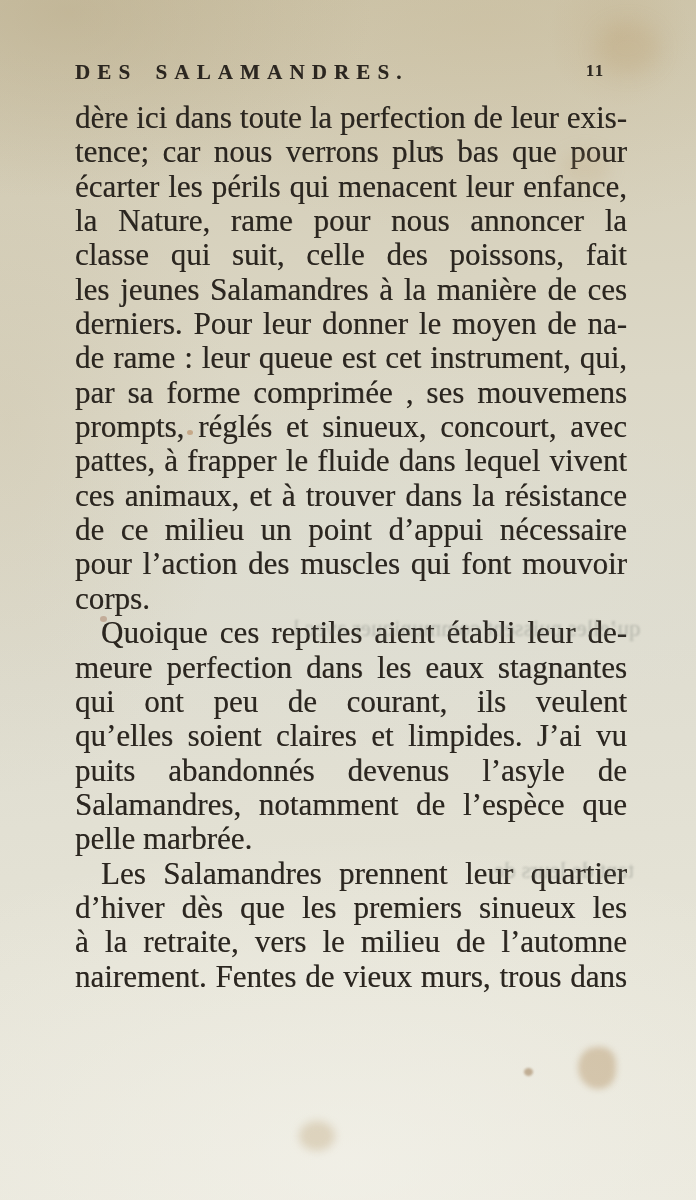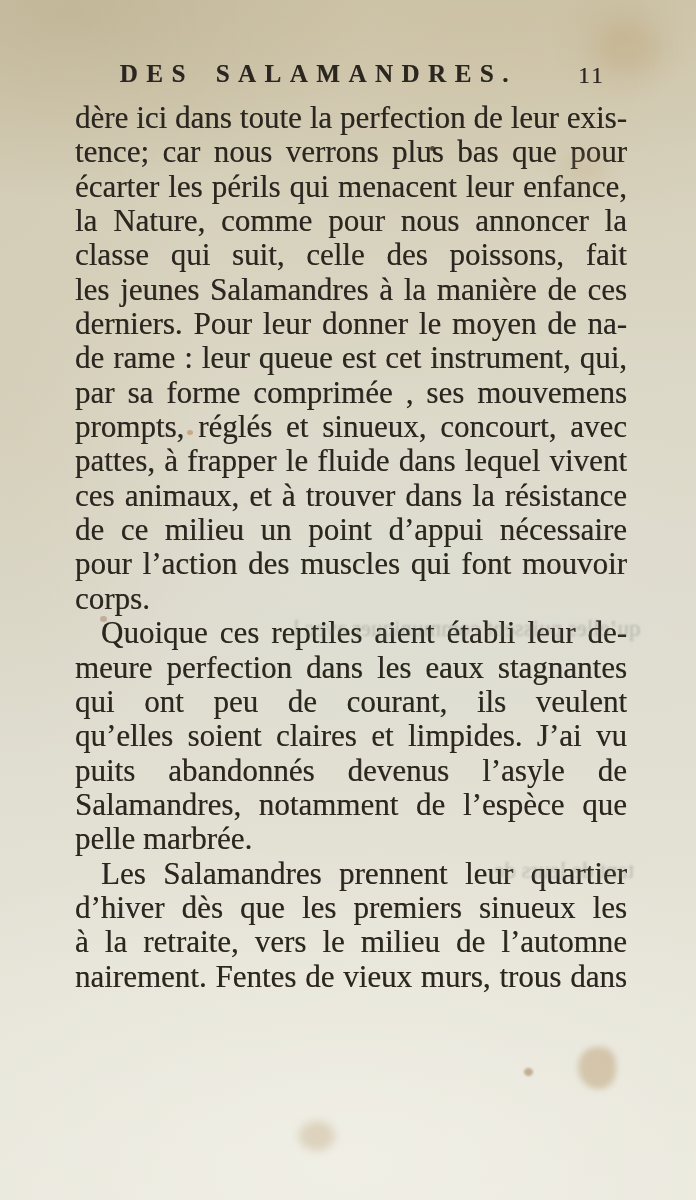--- a/index.html
+++ b/index.html
@@ -20,29 +20,29 @@
       radial-gradient(ellipse 500px 280px at 55% 47%, rgba(222,226,220,0.35), transparent 75%),
       radial-gradient(ellipse 800px 420px at 50% 97%, rgba(247,246,240,0.55), transparent 78%),
       linear-gradient(176deg, #cdc5ab 0%, #d6d0bb 16%, #dcd8c7 34%, #dfddd0 55%, #e5e3d6 78%, #e9e7db 100%);
   }
 
   
   .header {
     position: absolute; top: 60px; left: 75px; right: 69px; height: 32px;
   }
   .running-title {
-    text-align: right; margin-right: 110px;
-    font-size: 25px; font-weight: bold;
+    text-align: left; margin-right: 110px;
+    font-size: 21px; font-weight: bold;
     letter-spacing: 0.34em; word-spacing: 0.28em;
     color: #2b2620;
     text-shadow: 0.3px 0.3px 0.5px rgba(43,38,32,0.45);
   }
   .page-number {
     position: absolute; right: 22px; top: 2px;
-    font-size: 24px; font-weight: normal; letter-spacing: 2px;
+    font-size: 16px; font-weight: bold; letter-spacing: 2px;
     text-shadow: 0.3px 0.3px 0.5px rgba(43,38,32,0.45);
   }
 
   
   .body-text {
     position: absolute; top: 101px; left: 75px; right: 69px;
   }
   .line {
     font-size: 31px;
     line-height: 34.35px;
@@ -97,21 +97,21 @@
     <div class="running-title">DES SALAMANDRES.</div>
     <div class="page-number">11</div>
   </div>
 
   <div class="body-text">
 
     <div>
       <div class="line">dère ici dans toute la perfection de leur exis-</div>
       <div class="line">tence; car nous verrons plus bas que pour</div>
       <div class="line">écarter les périls qui menacent leur enfance,</div>
-      <div class="line">la Nature, comme pour nous annoncer la</div>
+      <div class="line">la Nature, rame pour nous annoncer la</div>
       <div class="line">classe qui suit, celle des poissons, fait respirer</div>
       <div class="line">les jeunes Salamandres à la manière de ces</div>
       <div class="line">derniers. Pour leur donner le moyen de na-</div>
       <div class="line">de rame : leur queue est cet instrument, qui,</div>
       <div class="line">par sa forme comprimée , ses mouvemens</div>
       <div class="line">prompts, réglés et sinueux, concourt, avec les</div>
       <div class="line">pattes, à frapper le fluide dans lequel vivent</div>
       <div class="line">ces animaux, et à trouver dans la résistance</div>
       <div class="line">de ce milieu un point d’appui nécessaire</div>
       <div class="line">pour l’action des muscles qui font mouvoir le</div>

